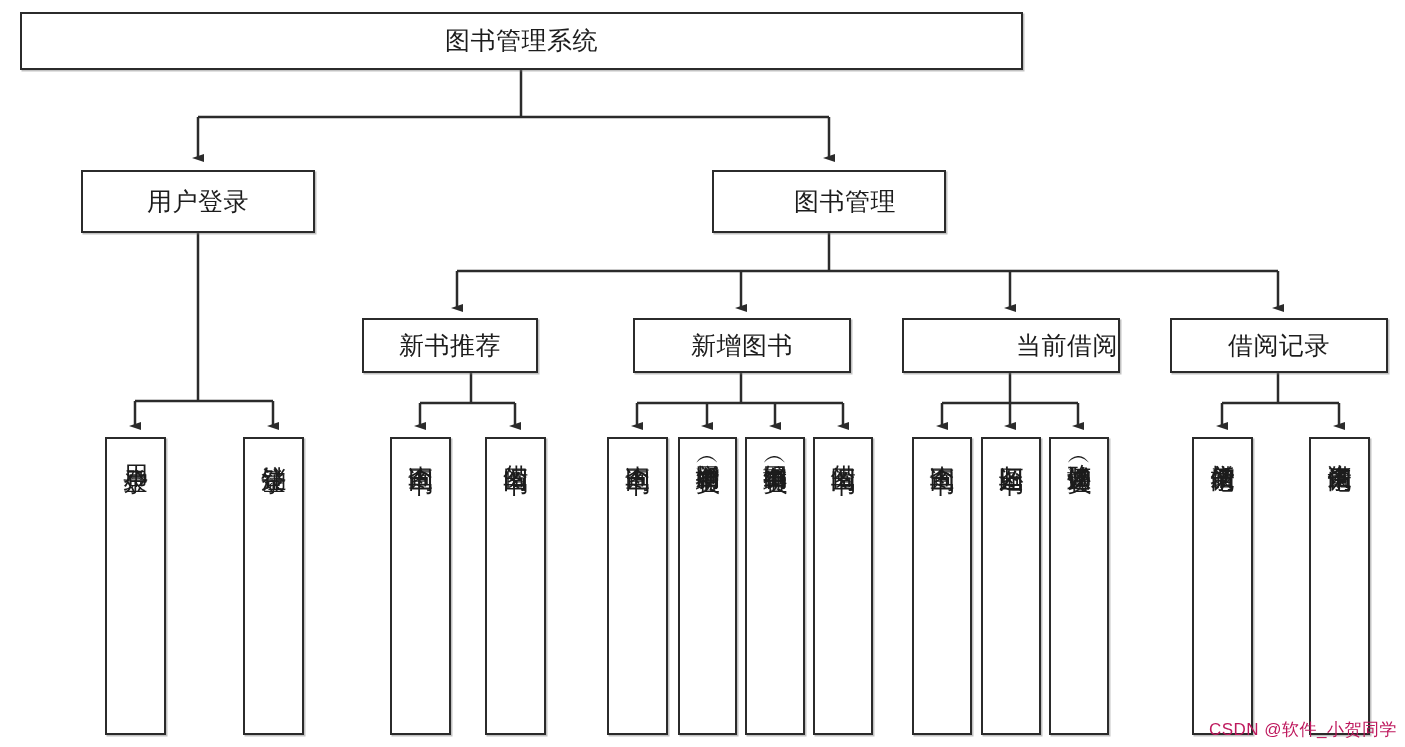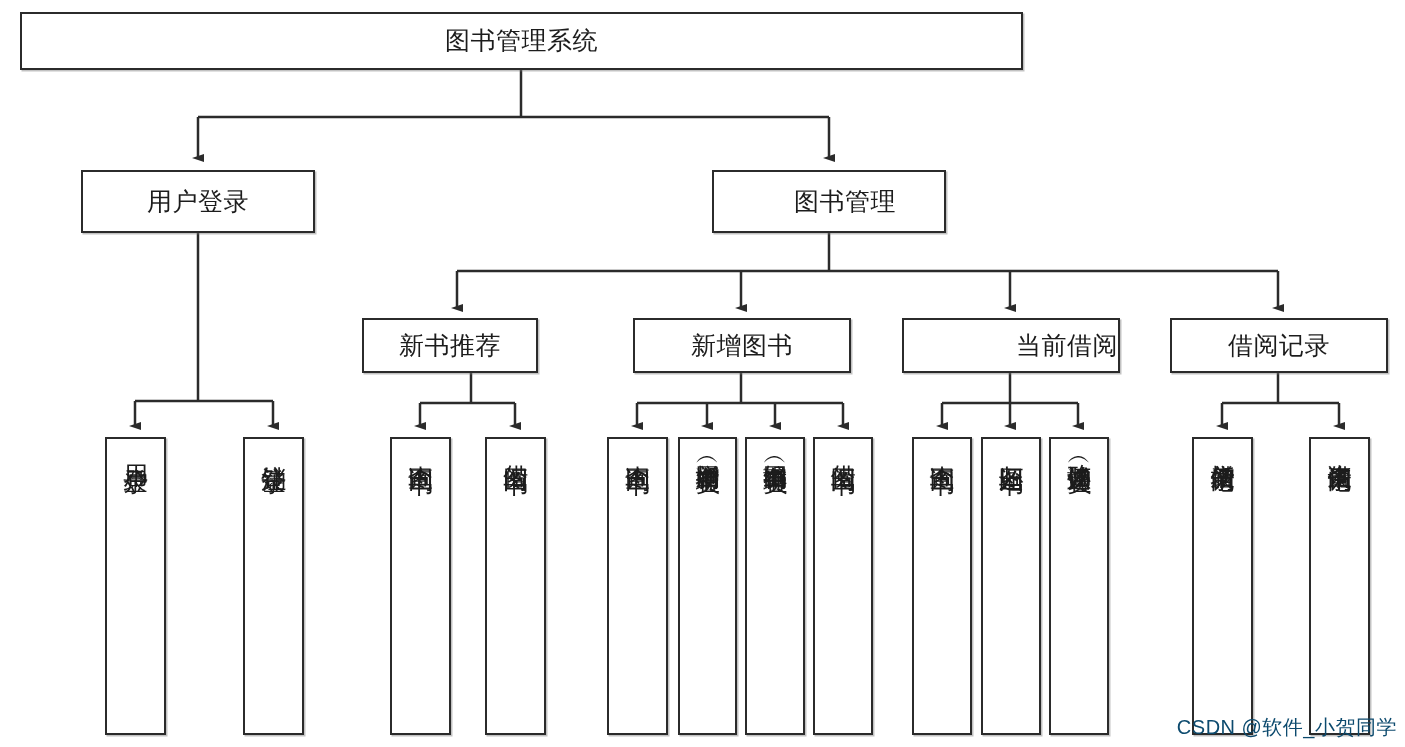--- a/index.html
+++ b/index.html
@@ -60,22 +60,22 @@
     white-space: nowrap;
   }
   .node.vert.tall .lbl {
     font-size: 24px;
     letter-spacing: 1px;
   }
   .watermark {
     position: absolute;
     right: 8px;
     bottom: 6px;
-    font-size: 20px;
-    color: #0c4a6e;
+    font-size: 17px;
+    color: #be185d;
     white-space: nowrap;
     letter-spacing: 0.5px;
   }
 </style>
 </head>
 <body>
 
 <div id="canvas">
 
   <svg id="wires" viewBox="0 0 1405 747">

